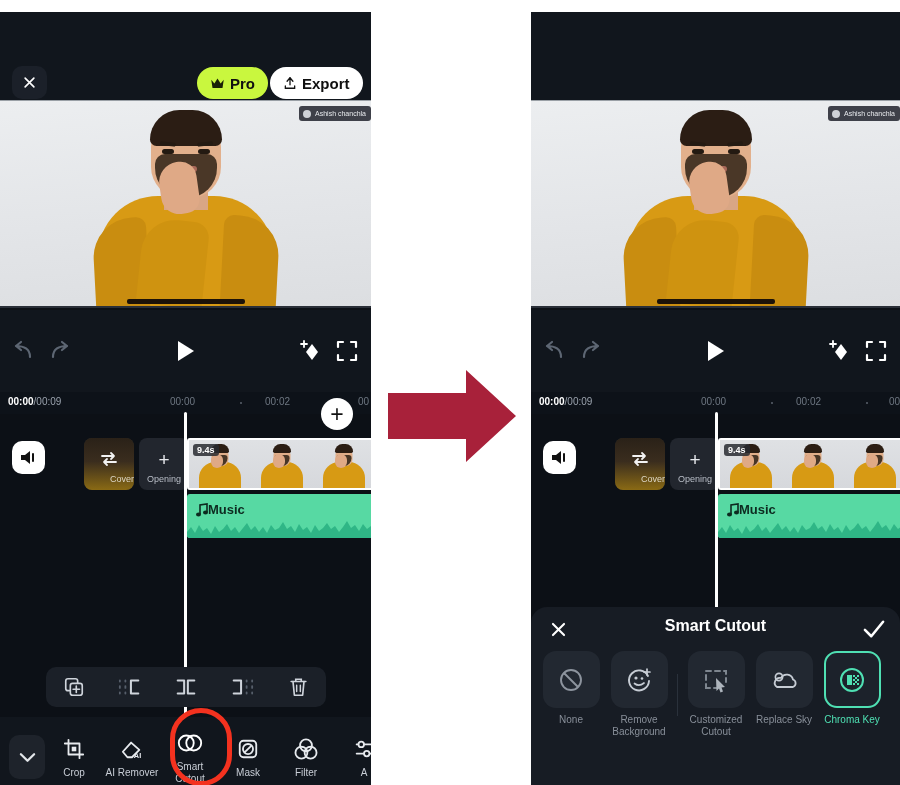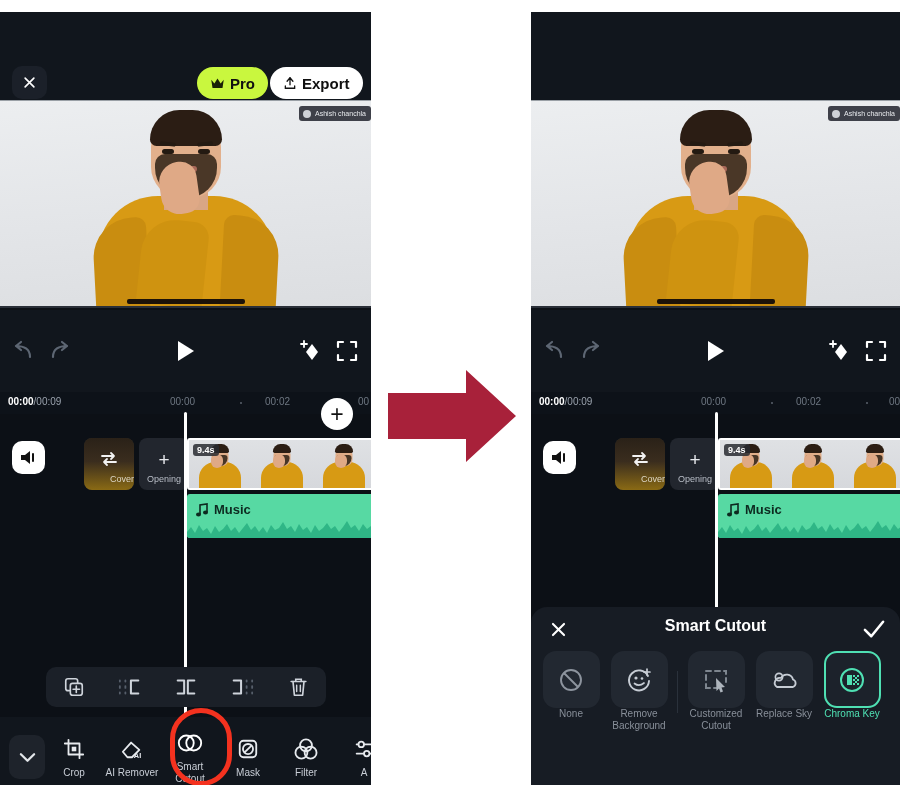--- a/index.html
+++ b/index.html
@@ -108,21 +108,21 @@
   .tl-frame .f-body { position:absolute; left:50%; transform:translateX(-50%); bottom:0;
     width:42px; height:26px; background:#d79a14; border-radius:16px 16px 0 0; }
   .tl-frame .f-hand { position:absolute; left:50%; margin-left:-9px; bottom:20px;
     width:12px; height:14px; background:#dfa986; border-radius:6px; }
   .tl-badge { position:absolute; left:4px; top:4px; padding:1px 4px; border-radius:3px;
     background:rgba(40,42,48,.85); font-size:9px; font-weight:bold; color:#fff; }
   .tl-plus { position:absolute; top:50%; transform:translateY(-50%);
     width:32px; height:32px; border-radius:50%; background:#fff;
     display:flex; align-items:center; justify-content:center; font-size:23px; color:#111; line-height:1; }
   .tl-music { position:absolute; top:80px; height:44px; background:#57d9a3; border-radius:3px; overflow:hidden; }
-  .tl-music .mz-lbl { position:absolute; left:9px; top:8px; display:flex; align-items:center; gap:6px;
+  .tl-music .mz-lbl { position:absolute; left:9px; top:8px; display:flex; align-items:center; 
     font-size:13px; font-weight:bold; color:#0d2a20; }
   .tl-wave { position:absolute; left:0; right:0; bottom:0; height:22px; }
   .playhead { position:absolute; width:3px; background:#fff; border-radius:2px; }
 
   
   .edit-bar { position:absolute; left:46px; top:655px; width:280px; height:40px;
     border-radius:10px; background:#1b2028; display:flex; align-items:center; justify-content:space-around; }
   .edit-bar .eb-item { width:34px; height:28px; display:flex; align-items:center; justify-content:center; }
 
   
@@ -141,21 +141,21 @@
   .sheet { position:absolute; left:0; bottom:0; width:100%; height:190px;
     background:#171c24; border-radius:16px 16px 0 0; }
   .sheet-head { position:absolute; left:0; top:0; width:100%; height:44px; }
   .sh-x { position:absolute; left:17px; top:12px; width:20px; height:20px;
     display:flex; align-items:center; justify-content:center; }
   .sh-title { position:absolute; left:0; right:0; top:10px; text-align:center;
     font-size:16px; font-weight:bold; color:#fff; }
   .sh-ok { position:absolute; right:15px; top:12px; width:22px; height:20px;
     display:flex; align-items:center; justify-content:center; }
   .sh-items { position:absolute; left:0; top:44px; width:100%; display:flex; padding:0 8px; gap:4px; }
-  .sh-item { width:64px; flex:none; display:flex; flex-direction:column; align-items:center; }
+  .sh-item { width:64px; flex:none; display:flex; flex-direction:column; align-items:center; gap:6px; }
   .sh-tile { width:57px; height:57px; border-radius:13px; background:#222831;
     display:flex; align-items:center; justify-content:center; border:2px solid transparent; }
   .sh-item.active .sh-tile { border-color:#4fe0b3; background:#1c222b; }
   .sh-lbl { font-size:10px; color:#888f99; text-align:center; line-height:1.2; }
   .sh-item.active .sh-lbl { color:#4fe0b3; }
   .sh-div { width:1px; height:42px; background:#2a313b; align-self:center; margin:0 2px; }
 
   
   .mid { position:absolute; left:371px; top:0; width:160px; height:785px; background:#fff; }
   .arrow { position:absolute; left:17px; top:370px; width:128px; height:92px; }

